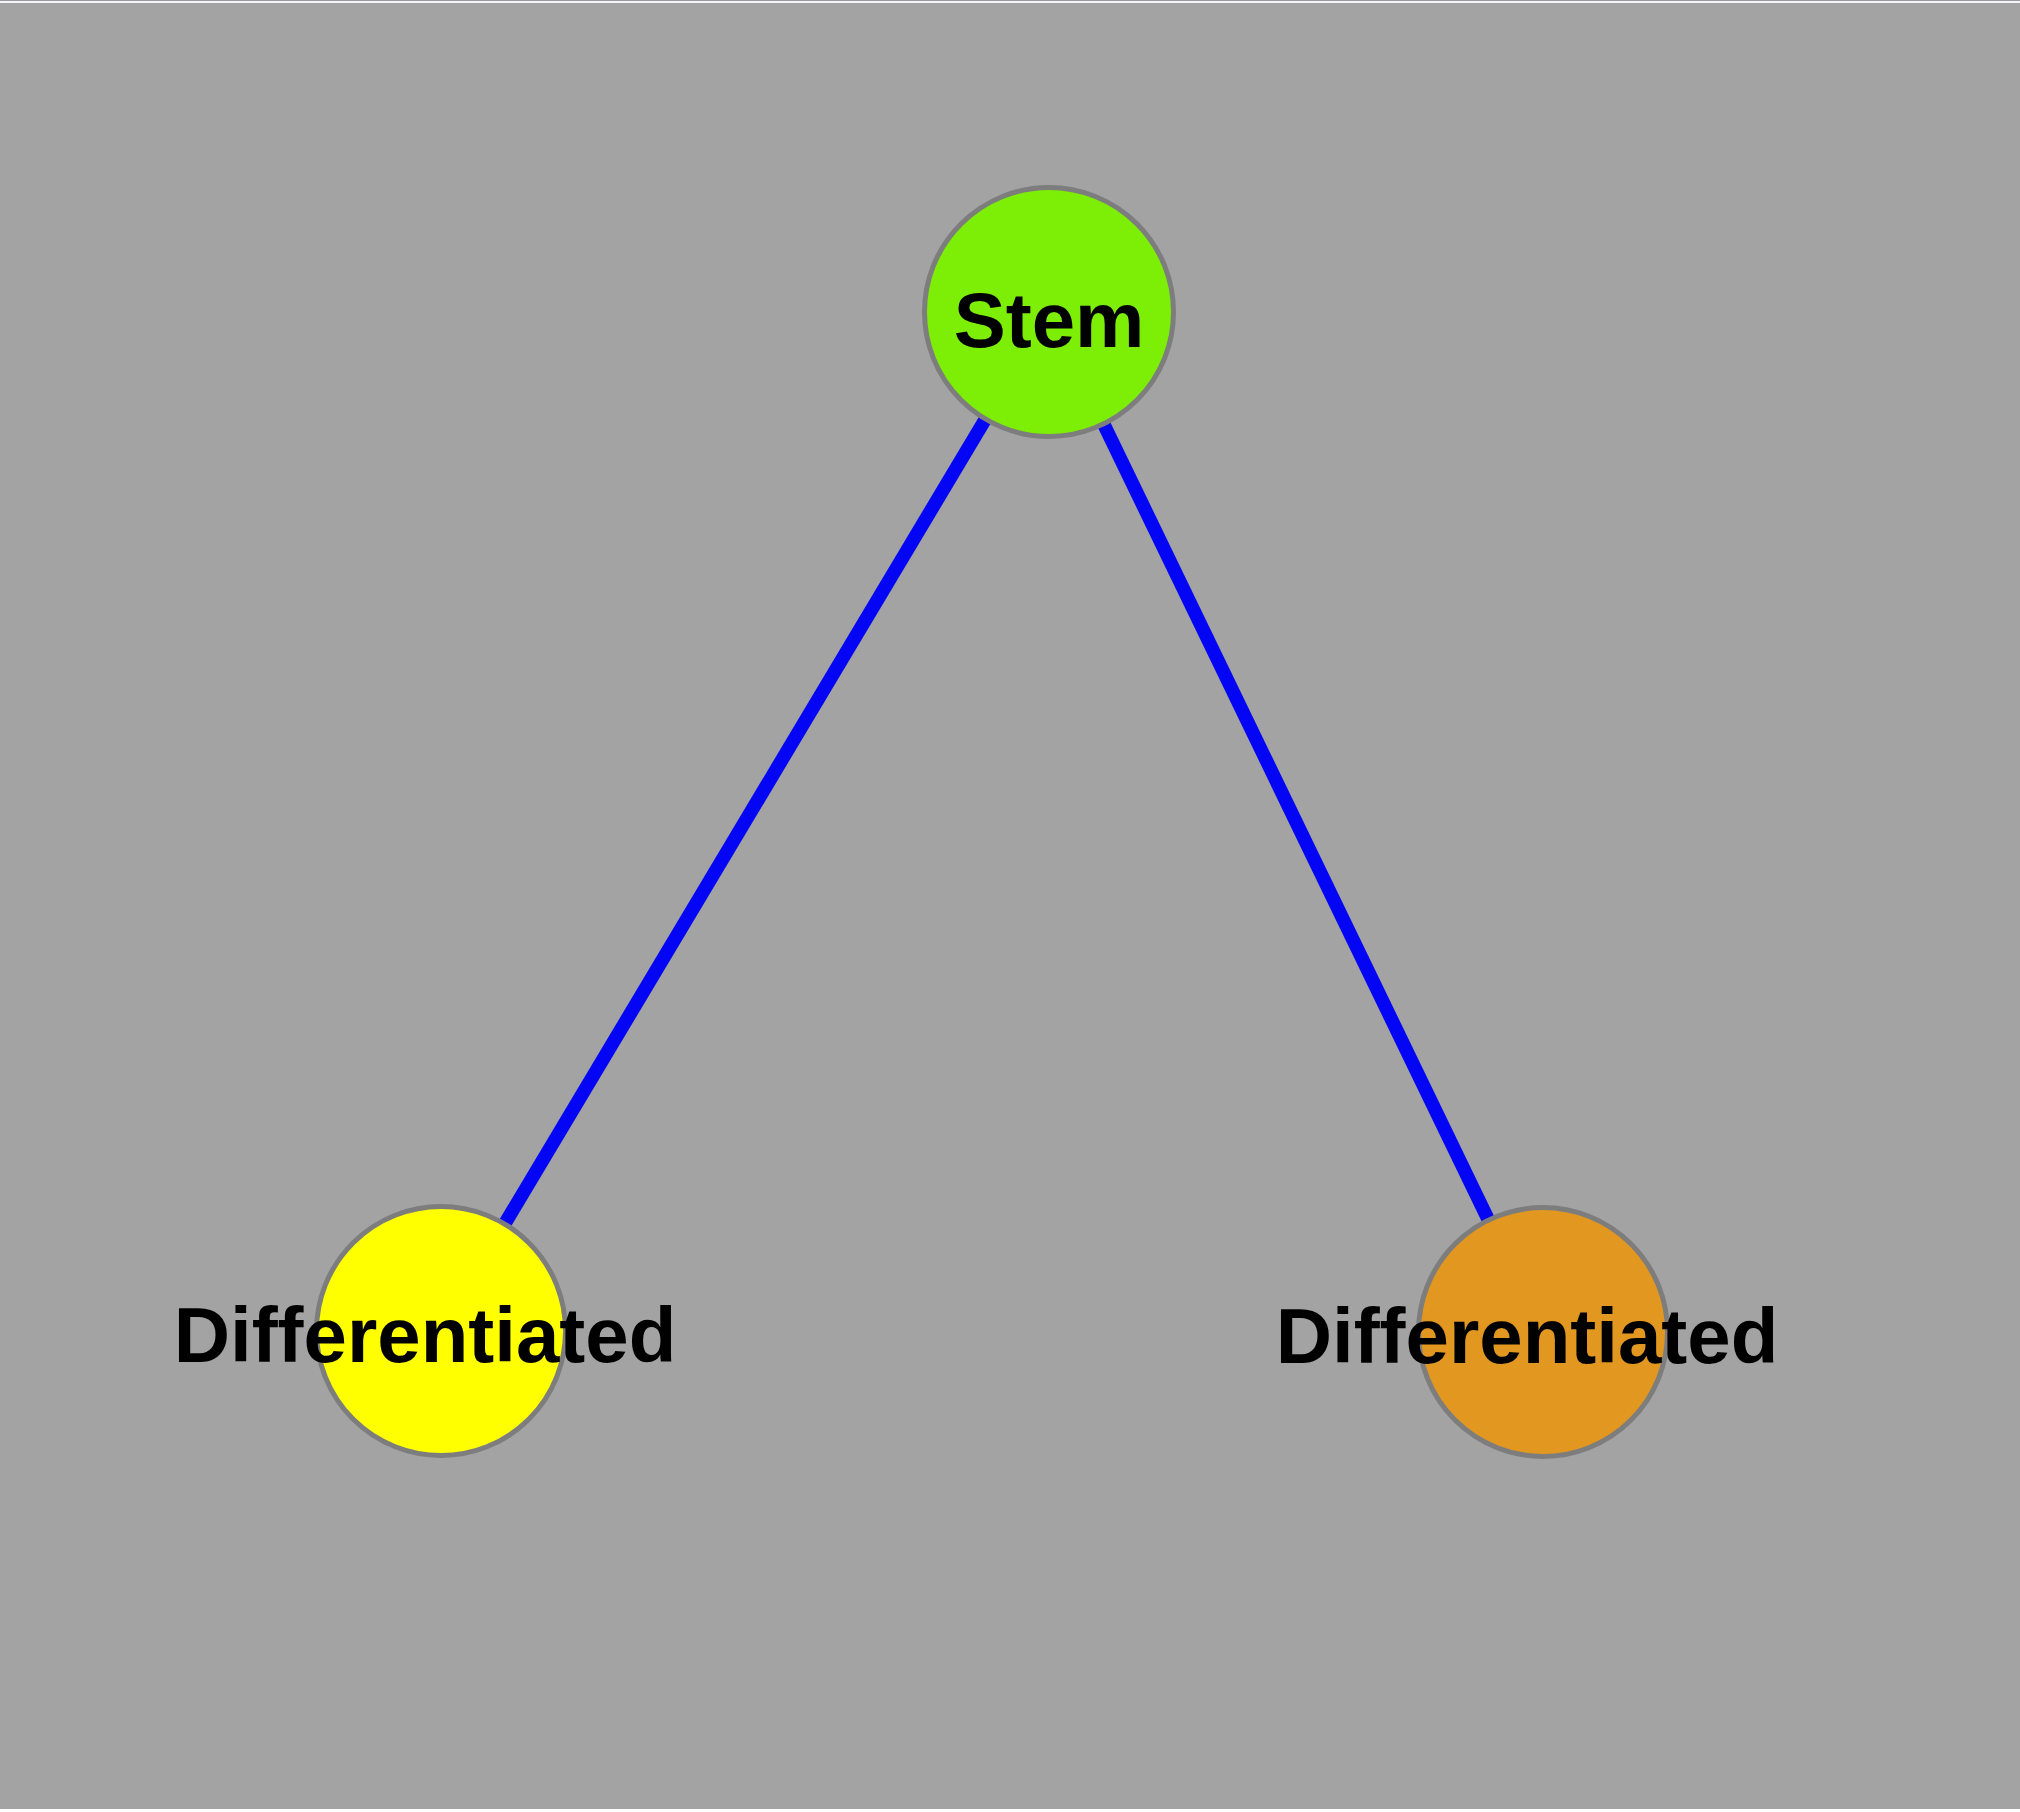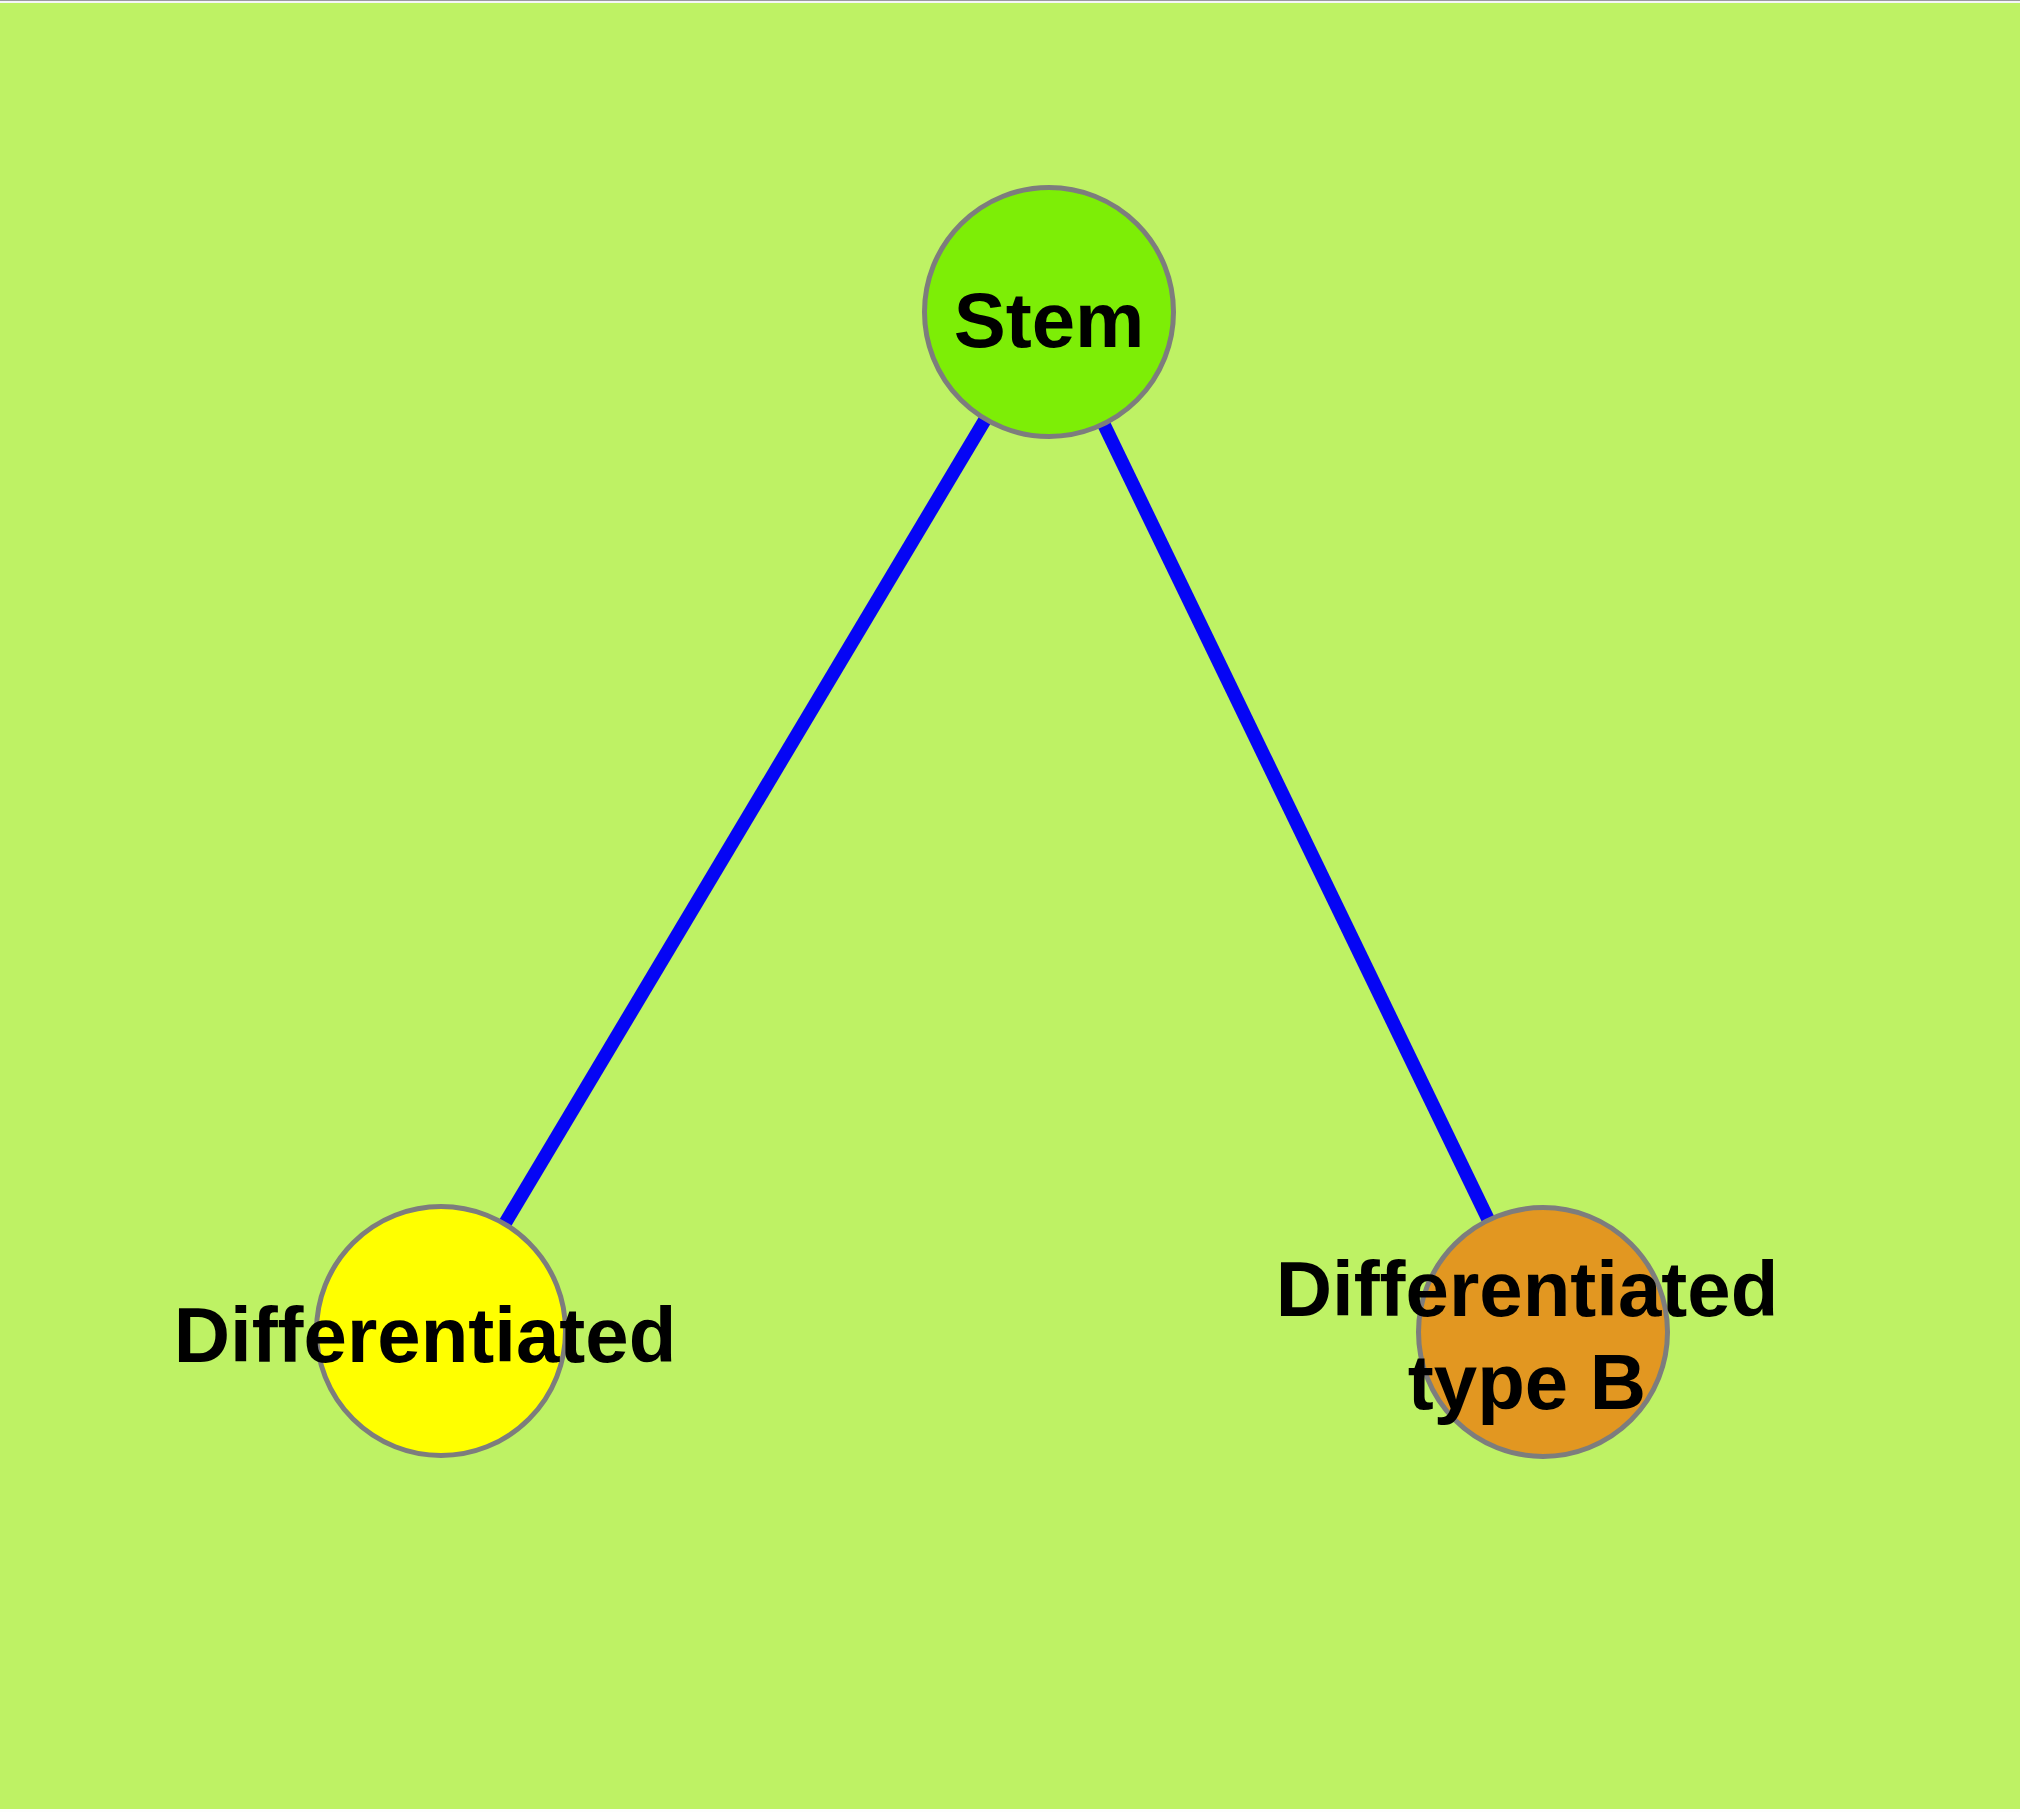--- a/index.html
+++ b/index.html
@@ -58,21 +58,21 @@
     line-height: 93px;
     z-index: 3;
   }
   .node-label span {
     display: block;
   }
 </style>
 </head>
 <body>
 
-<div id="canvas" style="background: #bef264;">
+<div id="canvas" style="background: #a3a3a3;">
 
   <div id="top-edge"></div>
 
   <svg id="edges-layer" width="2021" height="1812" viewBox="0 0 2384 2138">
       <line x1="1238" y1="368" x2="520" y2="1570" stroke="#0505F5" stroke-width="16"></line>
       <line x1="1238" y1="368" x2="1820" y2="1572" stroke="#0505F5" stroke-width="16"></line>
     </svg>
 
   <div class="node" style="left: 1049px; top: 312px; width: 254px; height: 254px; background: rgb(125, 238, 6); border: 5.1px solid rgb(125, 125, 125);"></div>
   <div class="node" style="left: 441px; top: 1331px; width: 254px; height: 254px; background: rgb(255, 255, 0); border: 5.1px solid rgb(125, 125, 125);"></div>
@@ -81,19 +81,18 @@
   <div class="node-label" style="left: 1049px; top: 320px; color: rgb(0, 0, 0);">
     <span>Stem</span>
   </div>
 
   <div class="node-label" style="left: 425px; top: 1335px; color: rgb(0, 0, 0);">
     <span>Differentiated</span>
   </div>
 
   <div class="node-label" style="left: 1527px; top: 1336px; color: rgb(0, 0, 0);">
     <span>Differentiated</span>
-    <span>type B</span>
   </div>
 
   <div id="bottom-edge"></div>
 
 </div>
 
 
 </body></html>

